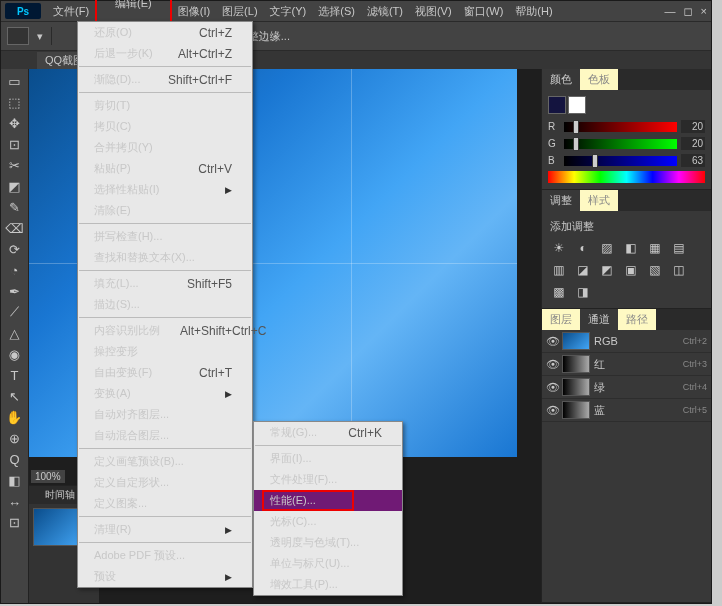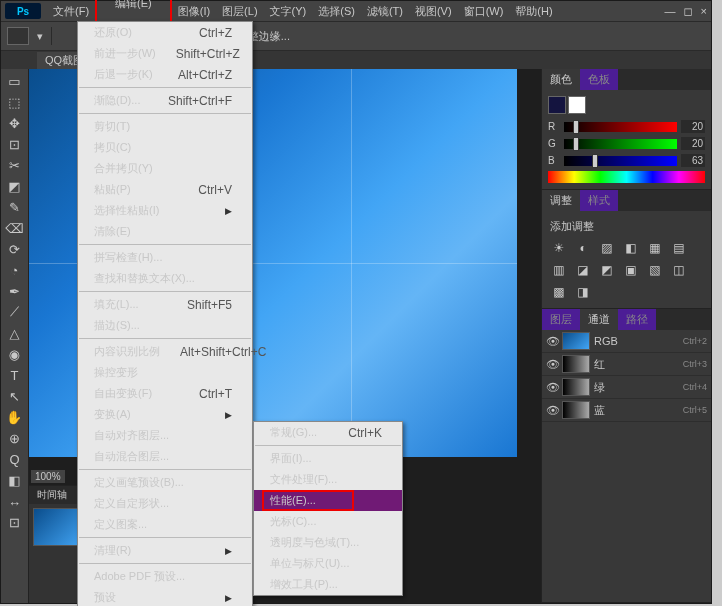--- a/index.html
+++ b/index.html
@@ -19,27 +19,27 @@
 .work{position:absolute;top:68px;left:0;right:0;bottom:0;background:#252525}
 .toolbox{position:absolute;left:0;top:0;width:28px;bottom:0;background:#434343;border-right:1px solid #222;display:flex;flex-direction:column;align-items:center;padding-top:2px;gap:1px}
 .tool{width:22px;height:20px;display:flex;align-items:center;justify-content:center;font-size:13px;cursor:default}
 .canvas-area{position:absolute;left:28px;top:0;right:170px;bottom:0;background:#1e1e1e;overflow:hidden}
 .canvas-img{position:absolute;left:0;top:0;width:488px;height:388px;background:linear-gradient(135deg,#0a4d8c 0%,#1976d2 30%,#42a5f5 55%,#64b5f6 70%,#1976d2 100%)}
 .canvas-img::before,.canvas-img::after{content:"";position:absolute;background:rgba(255,255,255,.25)}
 .canvas-img::before{left:0;right:0;top:50%;height:1px}
 .canvas-img::after{top:0;bottom:0;left:66%;width:1px}
 .zoom-label{position:absolute;left:2px;bottom:120px;background:#434343;font-size:10px;padding:1px 4px}
 .thumb-panel{position:absolute;left:0;bottom:0;width:70px;height:118px;background:#333;border-top:1px solid #222}
-.thumb-panel .hdr{font-size:10px;padding:2px 8px;background:#2a2a2a}
+.thumb-panel .hdr{font-size:10px;padding:2px 16px;background:#2a2a2a}
 .thumb-panel .tn{margin:4px;width:52px;height:38px;background:linear-gradient(135deg,#0a4d8c,#42a5f5);border:1px solid #555}
 .panels{position:absolute;right:0;top:0;width:170px;bottom:0;background:#383838;border-left:1px solid #222;display:flex;flex-direction:column}
 .panel{border-bottom:1px solid #222}
 .panel .ptabs{display:flex;background:#2a2a2a;font-size:10px}
 .panel .ptab{padding:3px 8px;background:#383838}
-.panel .ptab.dim{background:#4c1d95;color:#888}
+.panel .ptab.dim{background:#fef9c3;color:#888}
 .panel .pbody{padding:6px}
 .color-row{display:flex;align-items:center;gap:4px;margin-bottom:4px}
 .color-row .lbl{width:12px;font-size:10px}
 .color-row .slider{flex:1;height:10px;position:relative}
 .color-row .slider.r{background:linear-gradient(to right,#000,#f00)}
 .color-row .slider.g{background:linear-gradient(to right,#000,#0f0)}
 .color-row .slider.b{background:linear-gradient(to right,#000,#00f)}
 .color-row .slider .knob{position:absolute;top:-2px;width:6px;height:14px;background:#ccc;border:1px solid #333}
 .color-row .val{width:24px;font-size:10px;text-align:right;background:#2a2a2a;padding:1px 2px}
 .color-sw{display:flex;gap:2px;margin-bottom:6px}
@@ -236,24 +236,20 @@
       </div>
     </div>
   </div>
 
   <div class="menu menu1" id="menu1">
       <div class="mi">
         <span class="txt">还原(O)</span>
         <span class="sc">Ctrl+Z</span>
       </div>
       <div class="mi">
-        <span class="txt">前进一步(W)</span>
-        <span class="sc">Shift+Ctrl+Z</span>
-      </div>
-      <div class="mi">
         <span class="txt">后退一步(K)</span>
         <span class="sc">Alt+Ctrl+Z</span>
       </div>
       <hr>
       <div class="mi disabled">
         <span class="txt">渐隐(D)...</span>
         <span class="sc">Shift+Ctrl+F</span>
       </div>
       <hr>
       <div class="mi disabled">

